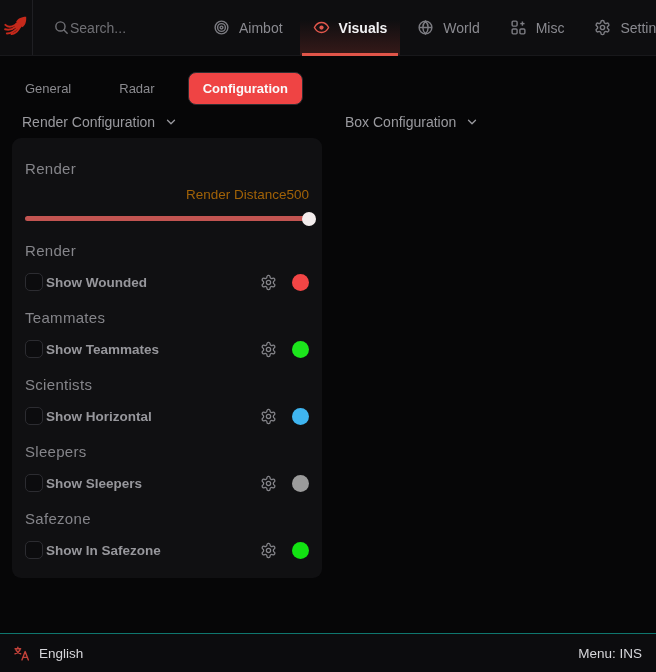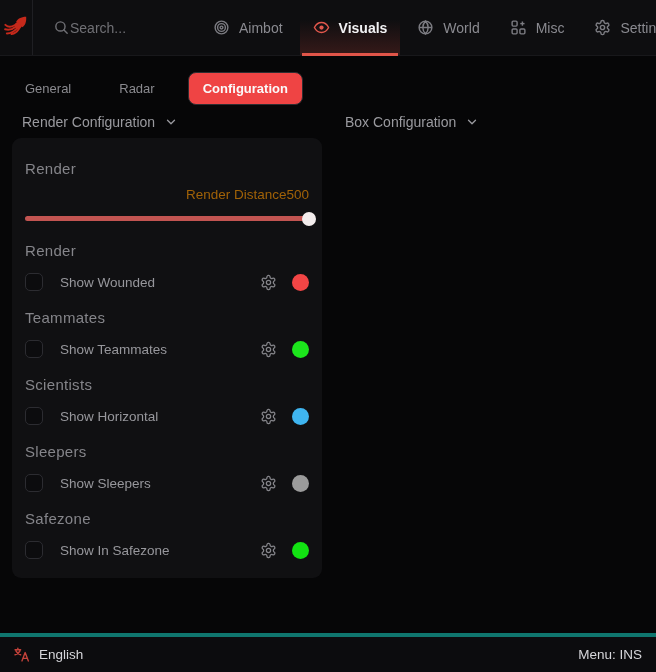--- a/index.html
+++ b/index.html
@@ -35,27 +35,27 @@
 
   .section-label { color:#85858a; font-size:15px; letter-spacing:.02em; margin-top:16px; }
   .slider-labels { display:flex; justify-content:flex-end; align-items:center; margin-top:10px; color:#a16207; font-size:13.5px; font-weight:500; }
   .slider { position:relative; height:15px; margin-top:9px; cursor:pointer; }
   .slider .track { position:absolute; left:0; right:0; top:5.5px; height:4px; background:#252529; border-radius:2px; }
   .slider .fill  { position:absolute; left:0; top:5px; height:5px; background:#c25451; border-radius:3px; width:var(--p,0%); }
   .slider .thumb { position:absolute; top:0.5px; width:14px; height:14px; border-radius:50%; background:#f3eded; left:calc(var(--p,0%) - 7px); }
 
   .toggle-row { display:flex; align-items:center; margin-top:12px; height:22px; }
   .checkbox { width:18px; height:18px; border:1px solid #2c2c31; border-radius:5px; background:#0c0c0e; cursor:pointer; flex:0 0 auto; }
-  .toggle-label { margin-left:17px; color:#97979c; font-size:13.5px; flex:1 1 auto; }
+  .toggle-label { margin-left:3px; color:#97979c; font-size:13.5px; flex:1 1 auto;font-weight:bold; }
   .gear-btn { display:flex; align-items:center; cursor:pointer; }
   .gear-btn svg { stroke:#85858a; }
   .color-dot { width:17px; height:17px; border-radius:50%; margin-left:15px; cursor:pointer; flex:0 0 auto; }
 
   
-  .footer { flex:0 0 39px; background:#0c0c0e; border-top:4px solid #0f766e; display:flex; align-items:center; justify-content:space-between; padding:0 14px; }
+  .footer { flex:0 0 39px; background:#0c0c0e; border-top:1px solid #0f766e; display:flex; align-items:center; justify-content:space-between; padding:0 14px; }
   .footer-left { display:flex; align-items:center; gap:10px; cursor:pointer; }
   .footer-text { color:#d6d6da; font-size:13.5px; }
 </style>
 </head>
 <body>
 
 <div class="app">
 
   <div class="topbar">
     <div class="logo-cell">

